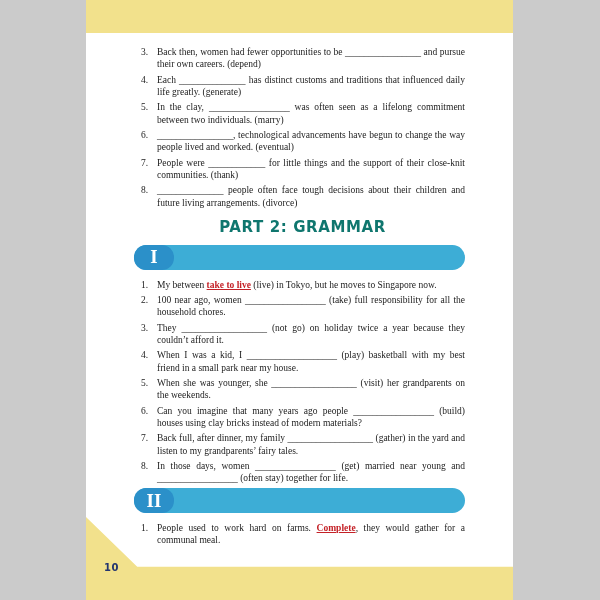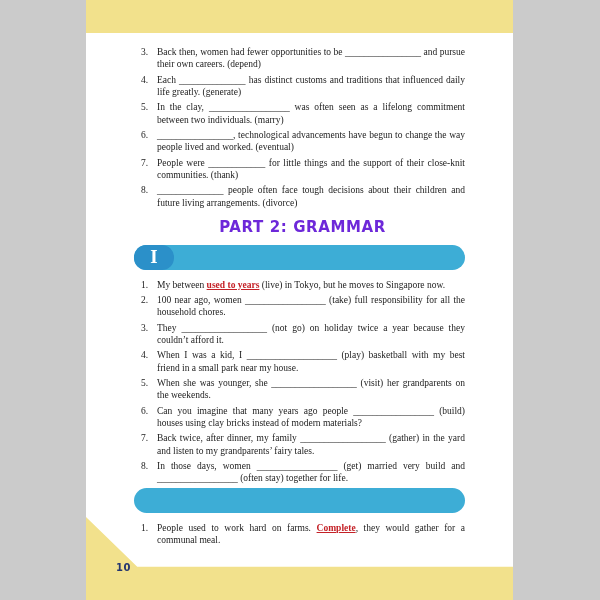--- a/index.html
+++ b/index.html
@@ -2,27 +2,27 @@
 <html><head>
 <meta charset="utf-8">
 <style>
   html,body{margin:0;padding:0;width:600px;height:600px;overflow:hidden;}
   body{background:#cbcbcb;font-family:"Liberation Serif",serif;}
   .canvas{position:relative;width:600px;height:600px;}
   .page{position:absolute;left:86px;top:0;width:427px;height:600px;background:#ffffff;}
   .band-top{position:absolute;left:0;top:0;width:100%;height:33px;background:#f2e18c;}
   .footer-band{position:absolute;left:0;bottom:0;width:100%;height:83px;background:#f2e18c;
     clip-path:polygon(0 0,12% 60%,100% 60%,100% 100%,0 100%);}
-  .page-number{position:absolute;left:30px;top:562px;color:#24356f;
+  .page-number{position:absolute;left:18px;top:562px;color:#24356f;
     font-family:"DejaVu Sans",sans-serif;font-weight:bold;font-size:10px;letter-spacing:0.5px;}
   .content{position:absolute;left:54px;top:46px;width:325px;font-size:9.5px;line-height:1.3;color:#1b1b1b;}
   .list .item{display:flex;margin-bottom:3px;}
   .list .num{flex:none;width:16px;padding-left:1px;}
   .list .txt{flex:1;text-align:justify;}
-  .part-title{margin:9px 0 7px 0;text-align:center;color:#6d28d9;
+  .part-title{margin:9px 0 7px 0;text-align:center;color:#0f766e;
     font-family:"DejaVu Sans",sans-serif;font-weight:800;font-size:15px;letter-spacing:0.6px;}
   section{display:block;}
   .bar{position:relative;background:#3dadd6;border-radius:14px;margin:3px 0 9px -6px;
     padding:5px 12px 4px 48px;color:#ffffff;font-weight:bold;font-size:9.4px;line-height:1.45;min-height:25px;box-sizing:border-box;}
   .badge{position:absolute;left:0;top:0;bottom:0;width:40px;background:#2b90c9;border-radius:12px;
     display:flex;align-items:center;justify-content:center;color:#ffffff;
     font-family:"Liberation Serif",serif;font-weight:bold;font-size:19px;}
   .seg-i{font-style:italic;}
   .seg-r{color:#c42127;font-weight:bold;text-decoration:underline;}
   .seg-b{letter-spacing:0;white-space:normal;}
@@ -64,21 +64,21 @@
 
       <h1 class="part-title">PART 2: GRAMMAR</h1>
 
       <section>
         <div class="bar">
           <span class="badge">I</span>
         </div>
         <div class="list">
             <div class="item">
               <span class="num">1.</span>
-              <span class="txt"><span>My between </span><span class="seg-r">used to years</span><span> (live) in Tokyo, but he moves to Singapore now.</span></span>
+              <span class="txt"><span>My between </span><span class="seg-r">take to live</span><span> (live) in Tokyo, but he moves to Singapore now.</span></span>
             </div>
             <div class="item">
               <span class="num">2.</span>
               <span class="txt"><span>100 near ago, women </span><span class="seg-b">_________________</span><span> (take) full responsibility for all the household chores.</span></span>
             </div>
             <div class="item">
               <span class="num">3.</span>
               <span class="txt"><span>They </span><span class="seg-b">__________________</span><span> (not go) on holiday twice a year because they couldn’t afford it.</span></span>
             </div>
             <div class="item">
@@ -88,31 +88,32 @@
             <div class="item">
               <span class="num">5.</span>
               <span class="txt"><span>When she was younger, she </span><span class="seg-b">__________________</span><span> (visit) her grandparents on the weekends.</span></span>
             </div>
             <div class="item">
               <span class="num">6.</span>
               <span class="txt"><span>Can you imagine that many years ago people </span><span class="seg-b">_________________</span><span> (build) houses using clay bricks instead of modern materials?</span></span>
             </div>
             <div class="item">
               <span class="num">7.</span>
-              <span class="txt"><span>Back twice, after dinner, my family </span><span class="seg-b">__________________</span><span> (gather) in the yard and listen to my grandparents’ fairy tales.</span></span>
+              <span class="txt"><span>Back full, after dinner, my family </span><span class="seg-b">__________________</span><span> (gather) in the yard and listen to my grandparents’ fairy tales.</span></span>
             </div>
             <div class="item">
               <span class="num">8.</span>
-              <span class="txt"><span>In those days, women </span><span class="seg-b">_________________</span><span> (get) married very build and </span><span class="seg-b">_________________</span><span> (often stay) together for life.</span></span>
+              <span class="txt"><span>In those days, women </span><span class="seg-b">_________________</span><span> (get) married near young and </span><span class="seg-b">_________________</span><span> (often stay) together for life.</span></span>
             </div>
           </div>
       </section>
 
       <section>
         <div class="bar">
+          <span class="badge">II</span>
         </div>
         <div class="list">
             <div class="item">
               <span class="num">1.</span>
               <span class="txt"><span>People used to work hard on farms. </span><span class="seg-r">Complete</span><span>, they would gather for a communal meal.</span></span>
             </div>
           </div>
       </section>
     </div>
 

